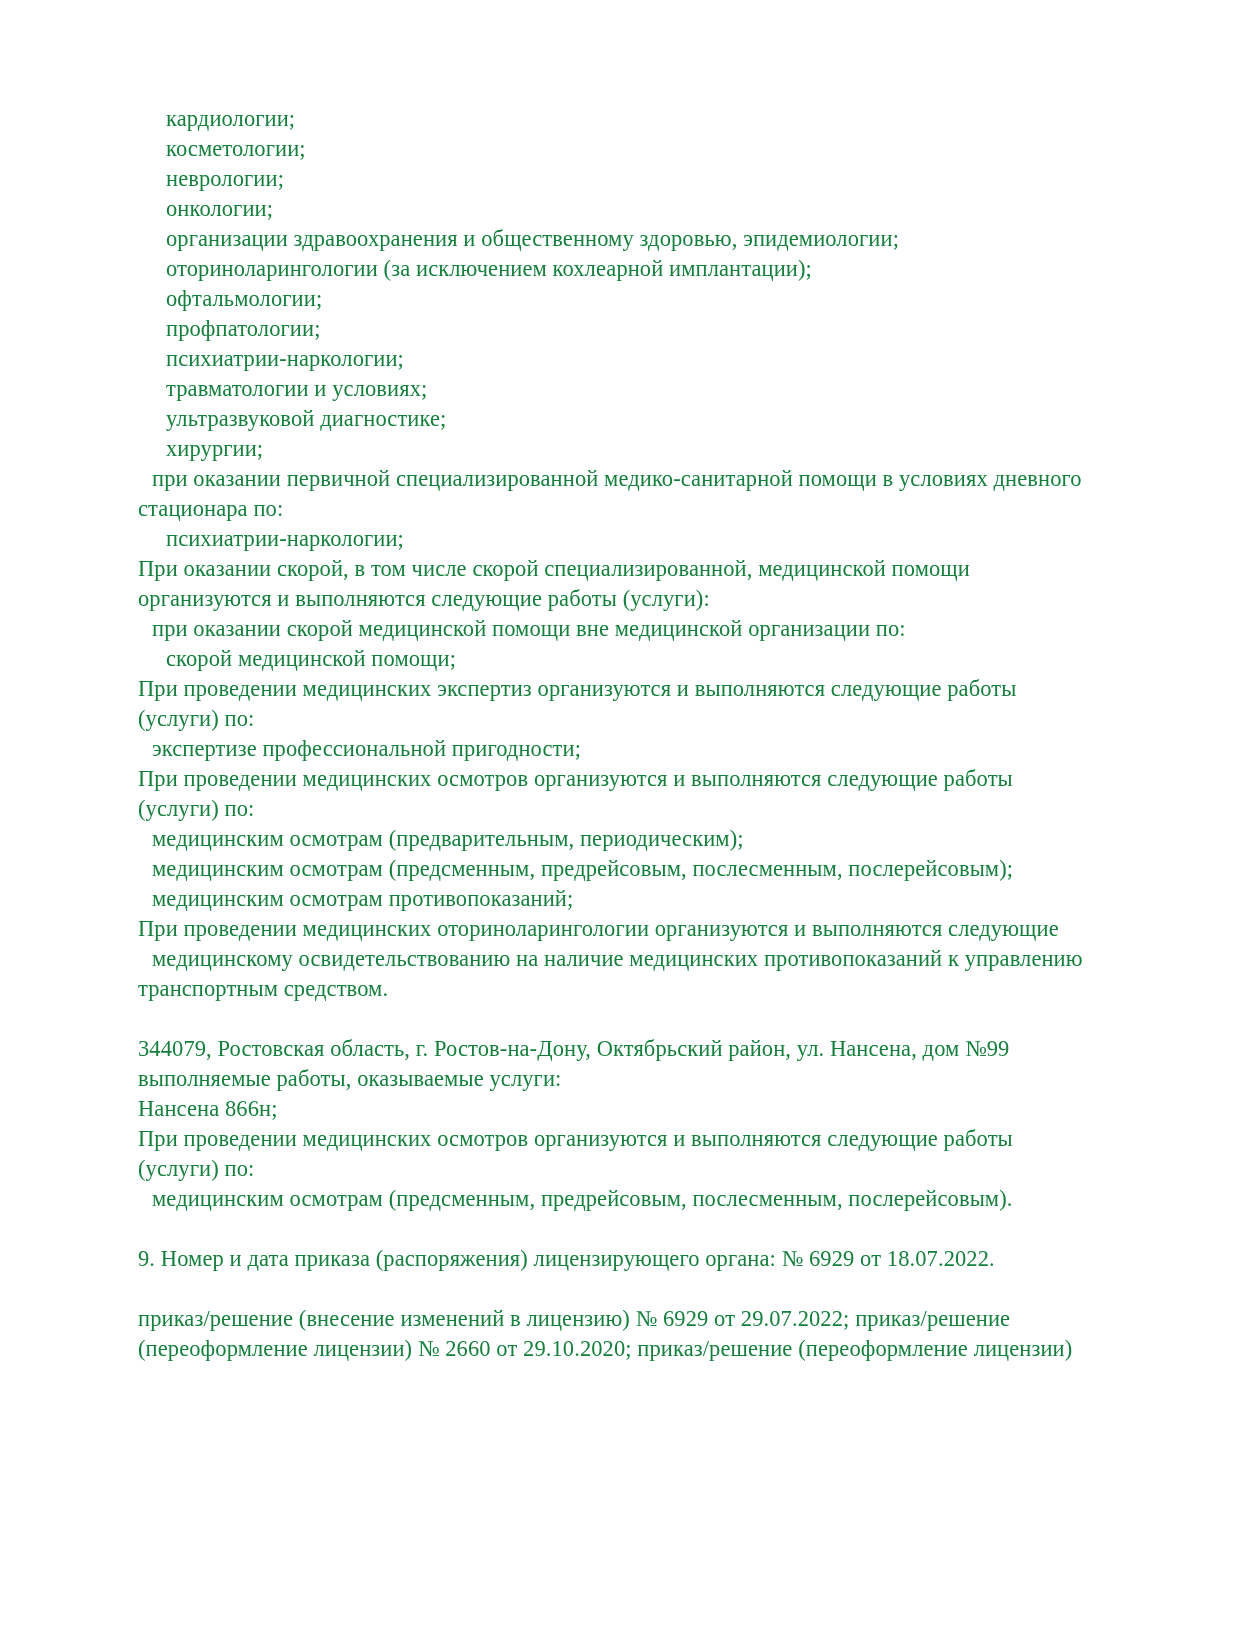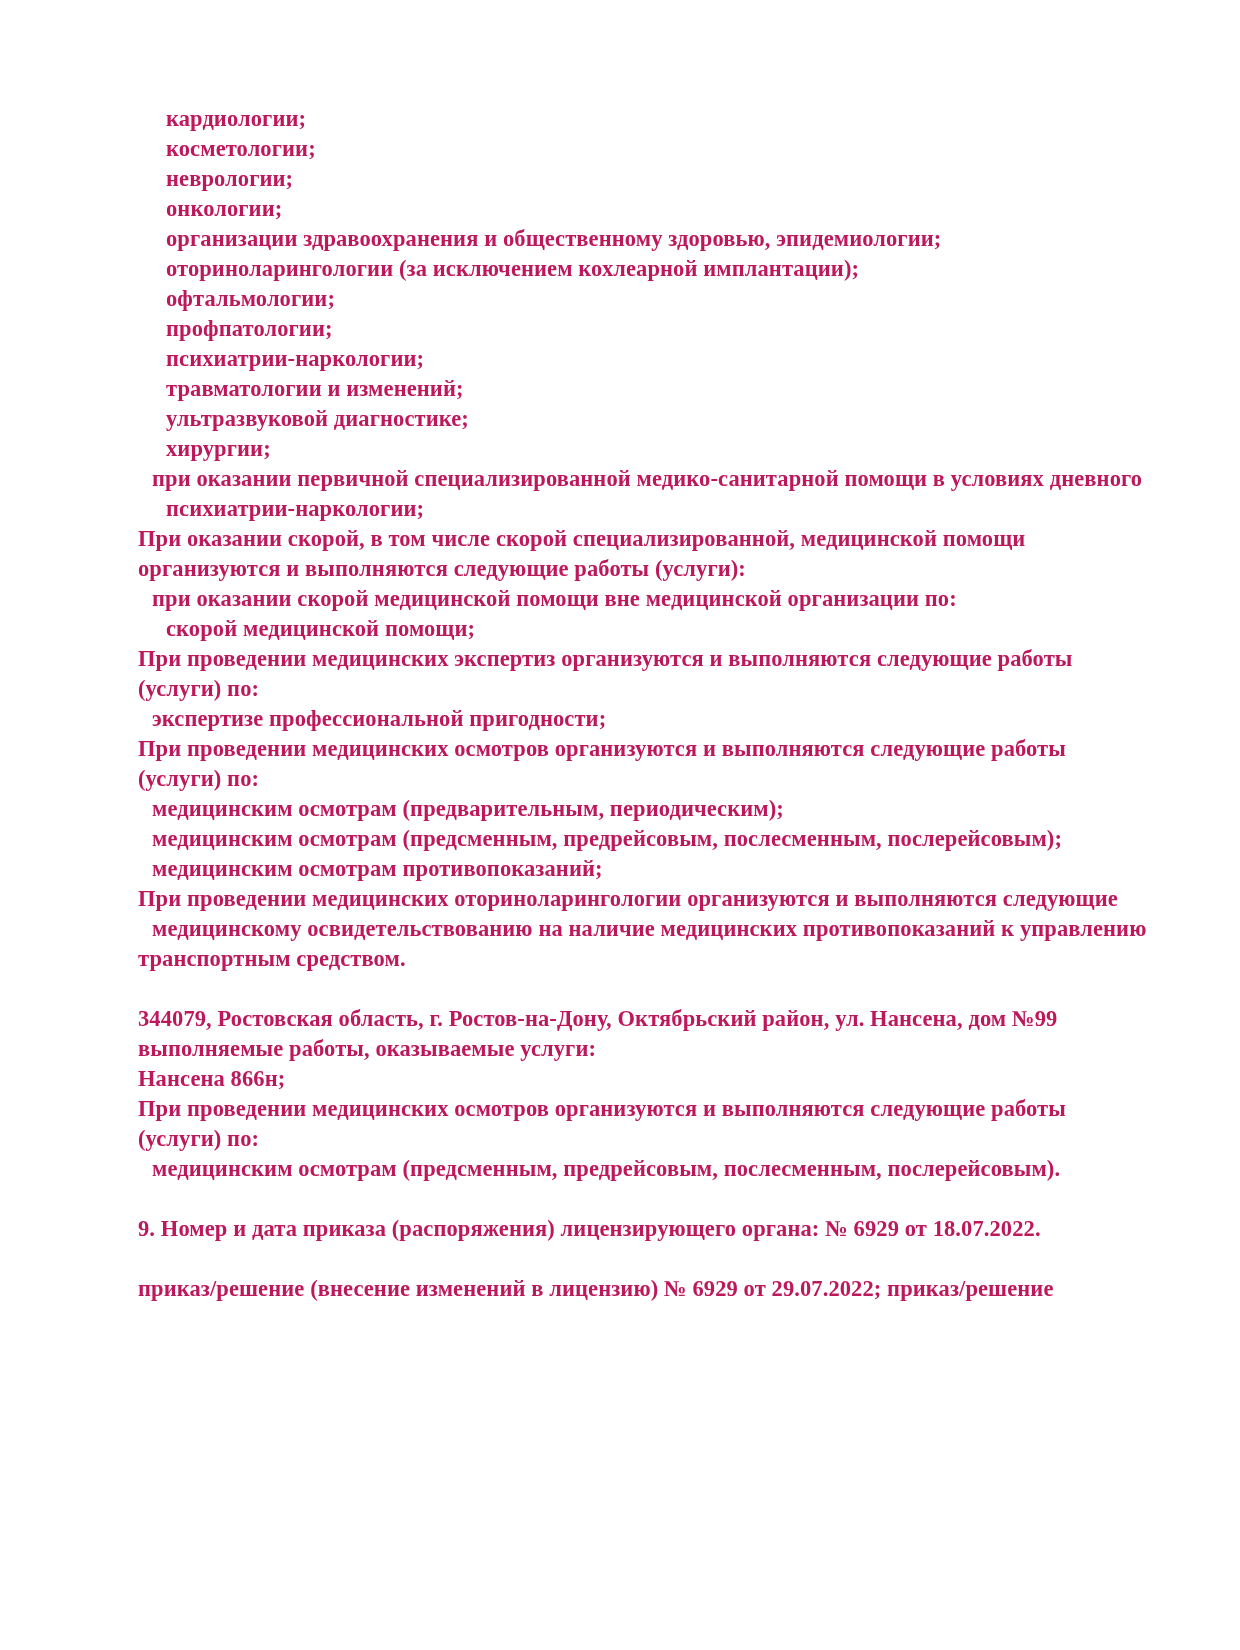--- a/index.html
+++ b/index.html
@@ -5,24 +5,23 @@
   html, body {
     margin: 0;
     padding: 0;
     background: #ffffff;
   }
   .page {
     position: relative;
     width: 1240px;
     height: 1650px;
     background: #ffffff;
-    color: #be185d;
+    color: #15803d;
     font-family: "Liberation Serif", "DejaVu Serif", serif;
     overflow: hidden;
-    font-weight: bold;
   }
   .textblock {
     position: absolute;
     left: 138px;
     top: 104px;
     width: 995px;
   }
   .line {
     height: 30px;
     line-height: 30px;
@@ -41,24 +40,25 @@
   <div class="textblock">
       <div class="line indent-2">кардиологии;</div>
       <div class="line indent-2">косметологии;</div>
       <div class="line indent-2">неврологии;</div>
       <div class="line indent-2">онкологии;</div>
       <div class="line indent-2">организации здравоохранения и общественному здоровью, эпидемиологии;</div>
       <div class="line indent-2">оториноларингологии (за исключением кохлеарной имплантации);</div>
       <div class="line indent-2">офтальмологии;</div>
       <div class="line indent-2">профпатологии;</div>
       <div class="line indent-2">психиатрии-наркологии;</div>
-      <div class="line indent-2">травматологии и изменений;</div>
+      <div class="line indent-2">травматологии и условиях;</div>
       <div class="line indent-2">ультразвуковой диагностике;</div>
       <div class="line indent-2">хирургии;</div>
       <div class="line indent-1">при оказании первичной специализированной медико-санитарной помощи в условиях дневного</div>
+      <div class="line indent-0">стационара по:</div>
       <div class="line indent-2">психиатрии-наркологии;</div>
       <div class="line indent-0">При оказании скорой, в том числе скорой специализированной, медицинской помощи</div>
       <div class="line indent-0">организуются и выполняются следующие работы (услуги):</div>
       <div class="line indent-1">при оказании скорой медицинской помощи вне медицинской организации по:</div>
       <div class="line indent-2">скорой медицинской помощи;</div>
       <div class="line indent-0">При проведении медицинских экспертиз организуются и выполняются следующие работы</div>
       <div class="line indent-0">(услуги) по:</div>
       <div class="line indent-1">экспертизе профессиональной пригодности;</div>
       <div class="line indent-0">При проведении медицинских осмотров организуются и выполняются следующие работы</div>
       <div class="line indent-0">(услуги) по:</div>
@@ -72,14 +72,15 @@
       <div class="line indent-0">344079, Ростовская область, г. Ростов-на-Дону, Октябрьский район, ул. Нансена, дом №99</div>
       <div class="line indent-0">выполняемые работы, оказываемые услуги:</div>
       <div class="line indent-0">Нансена 866н;</div>
       <div class="line indent-0">При проведении медицинских осмотров организуются и выполняются следующие работы</div>
       <div class="line indent-0">(услуги) по:</div>
       <div class="line indent-1">медицинским осмотрам (предсменным, предрейсовым, послесменным, послерейсовым).</div>
       <div class="line indent-0"></div>
       <div class="line indent-0">9. Номер и дата приказа (распоряжения) лицензирующего органа: № 6929 от 18.07.2022.</div>
       <div class="line indent-0"></div>
       <div class="line indent-0">приказ/решение (внесение изменений в лицензию) № 6929 от 29.07.2022; приказ/решение</div>
+      <div class="line indent-0">(переоформление лицензии) № 2660 от 29.10.2020; приказ/решение (переоформление лицензии)</div>
     </div>
 </div>
 
 </body></html>

